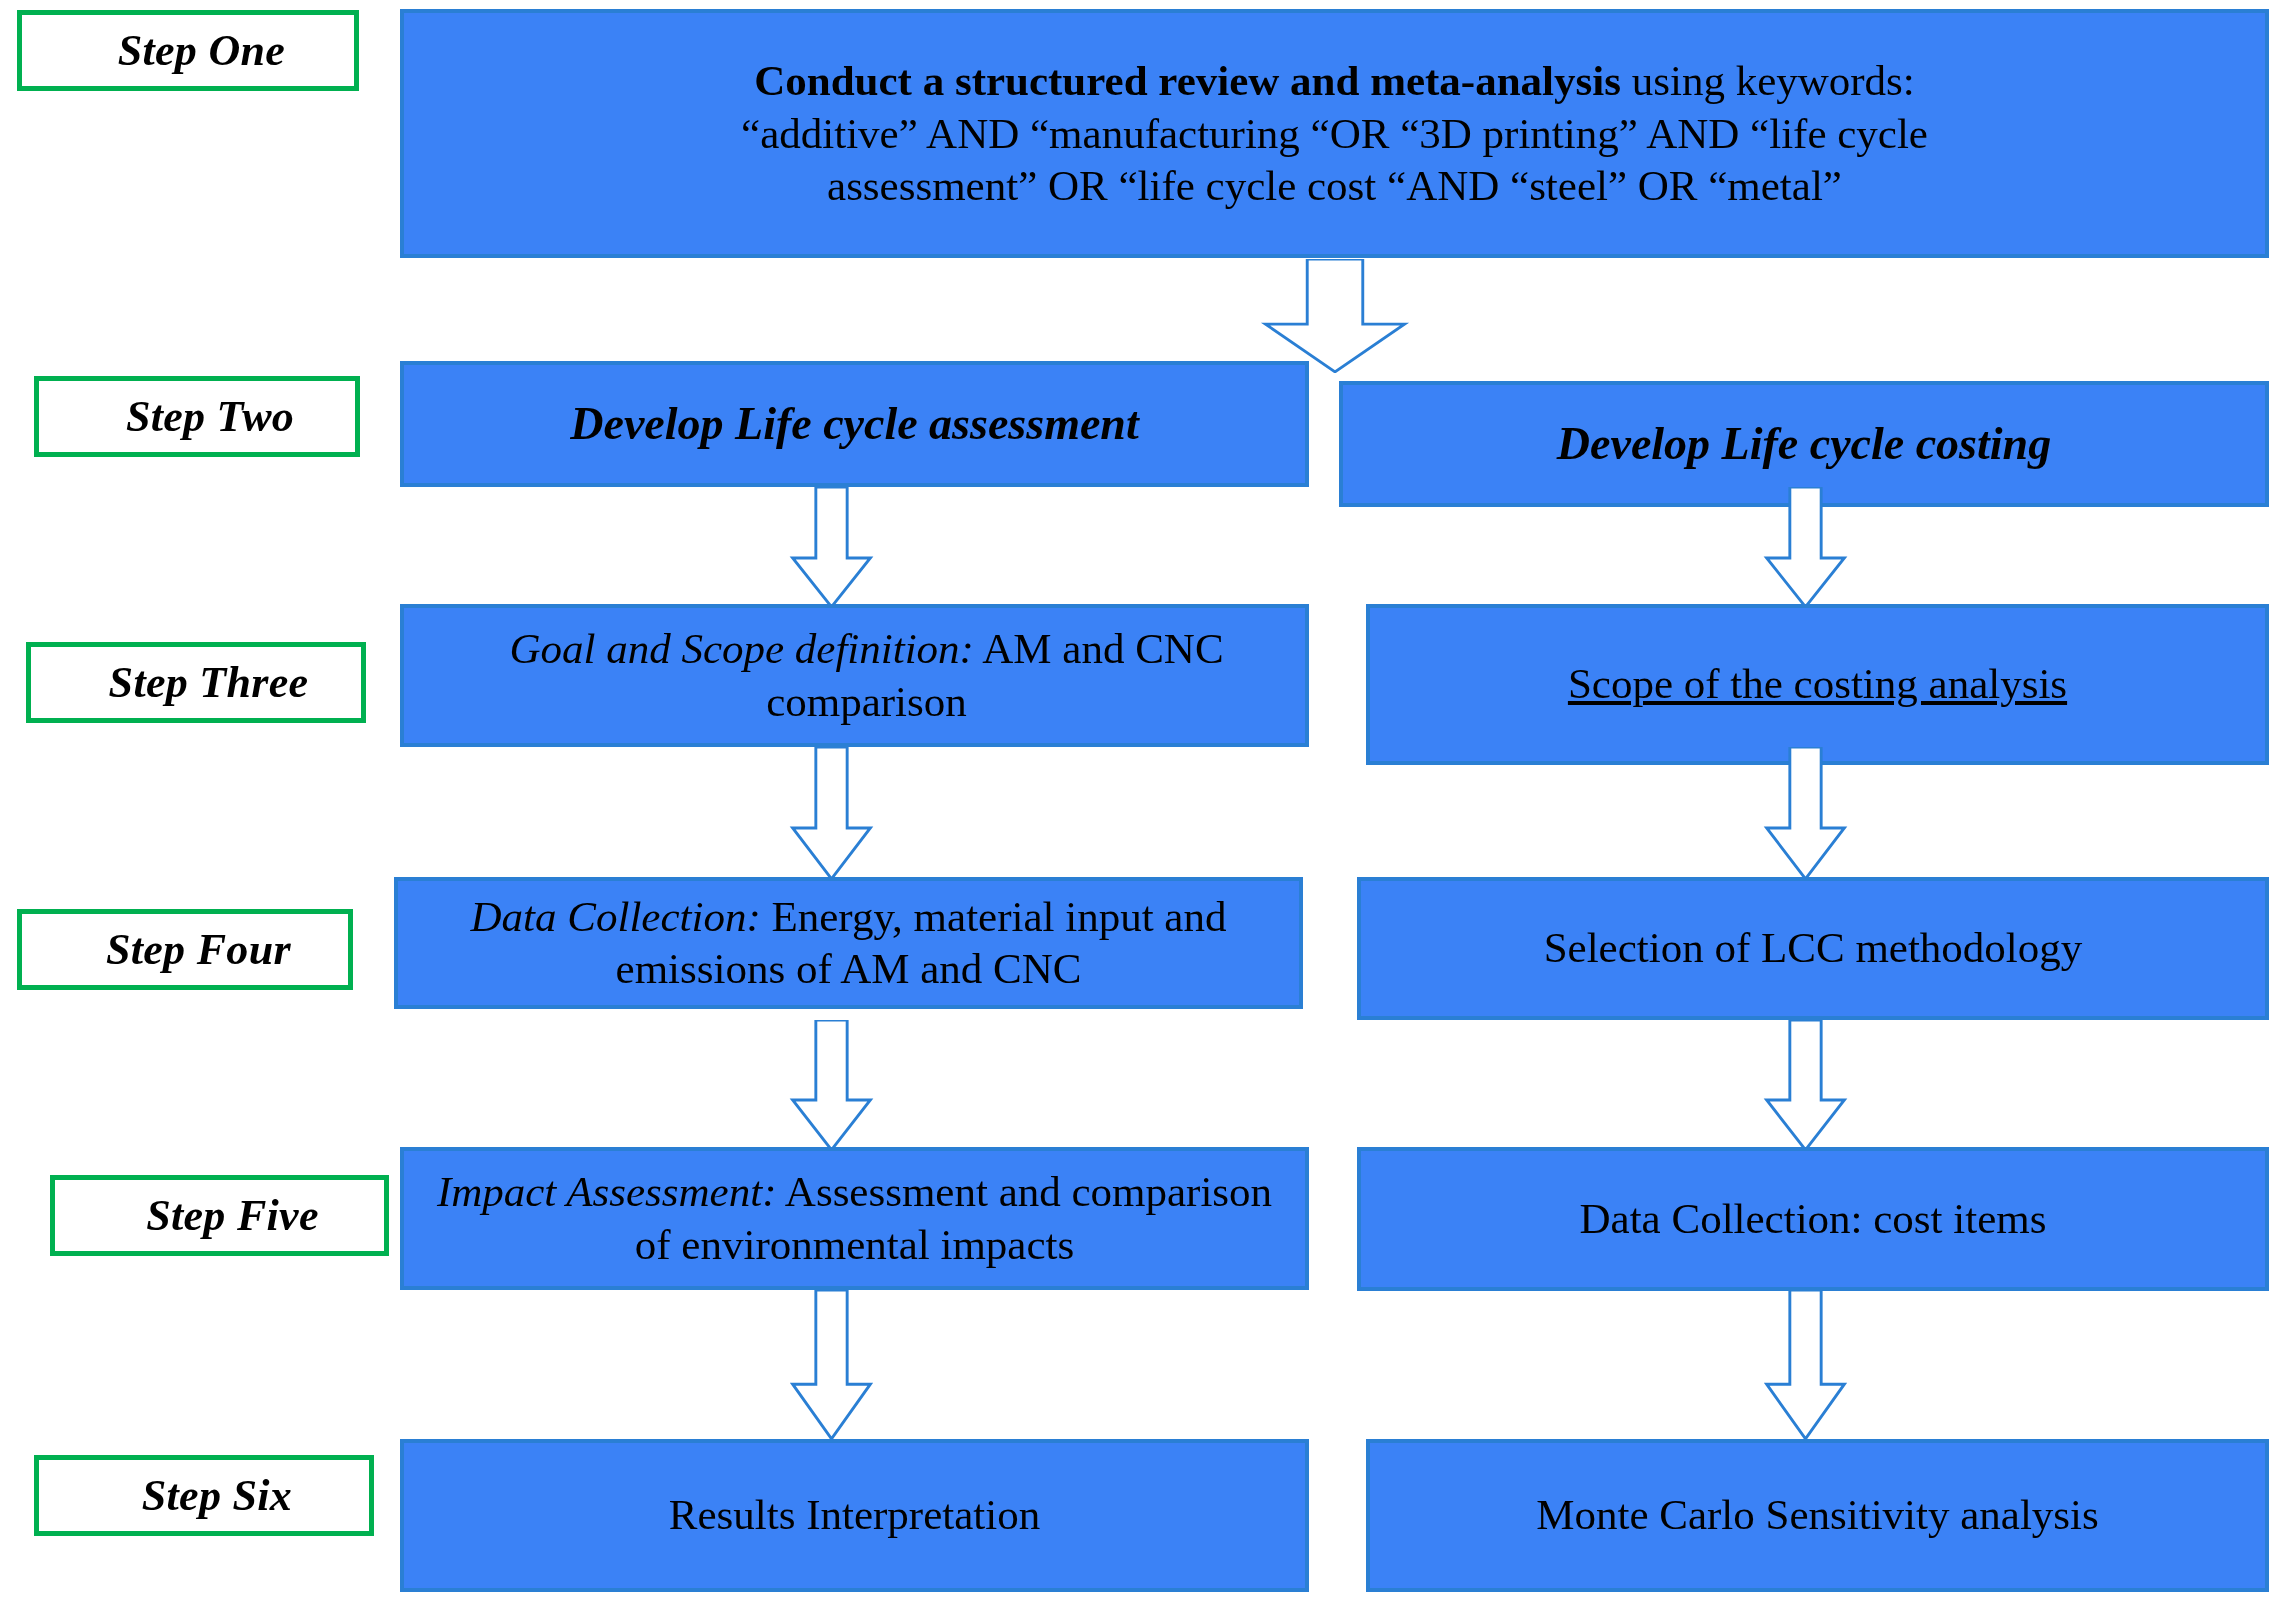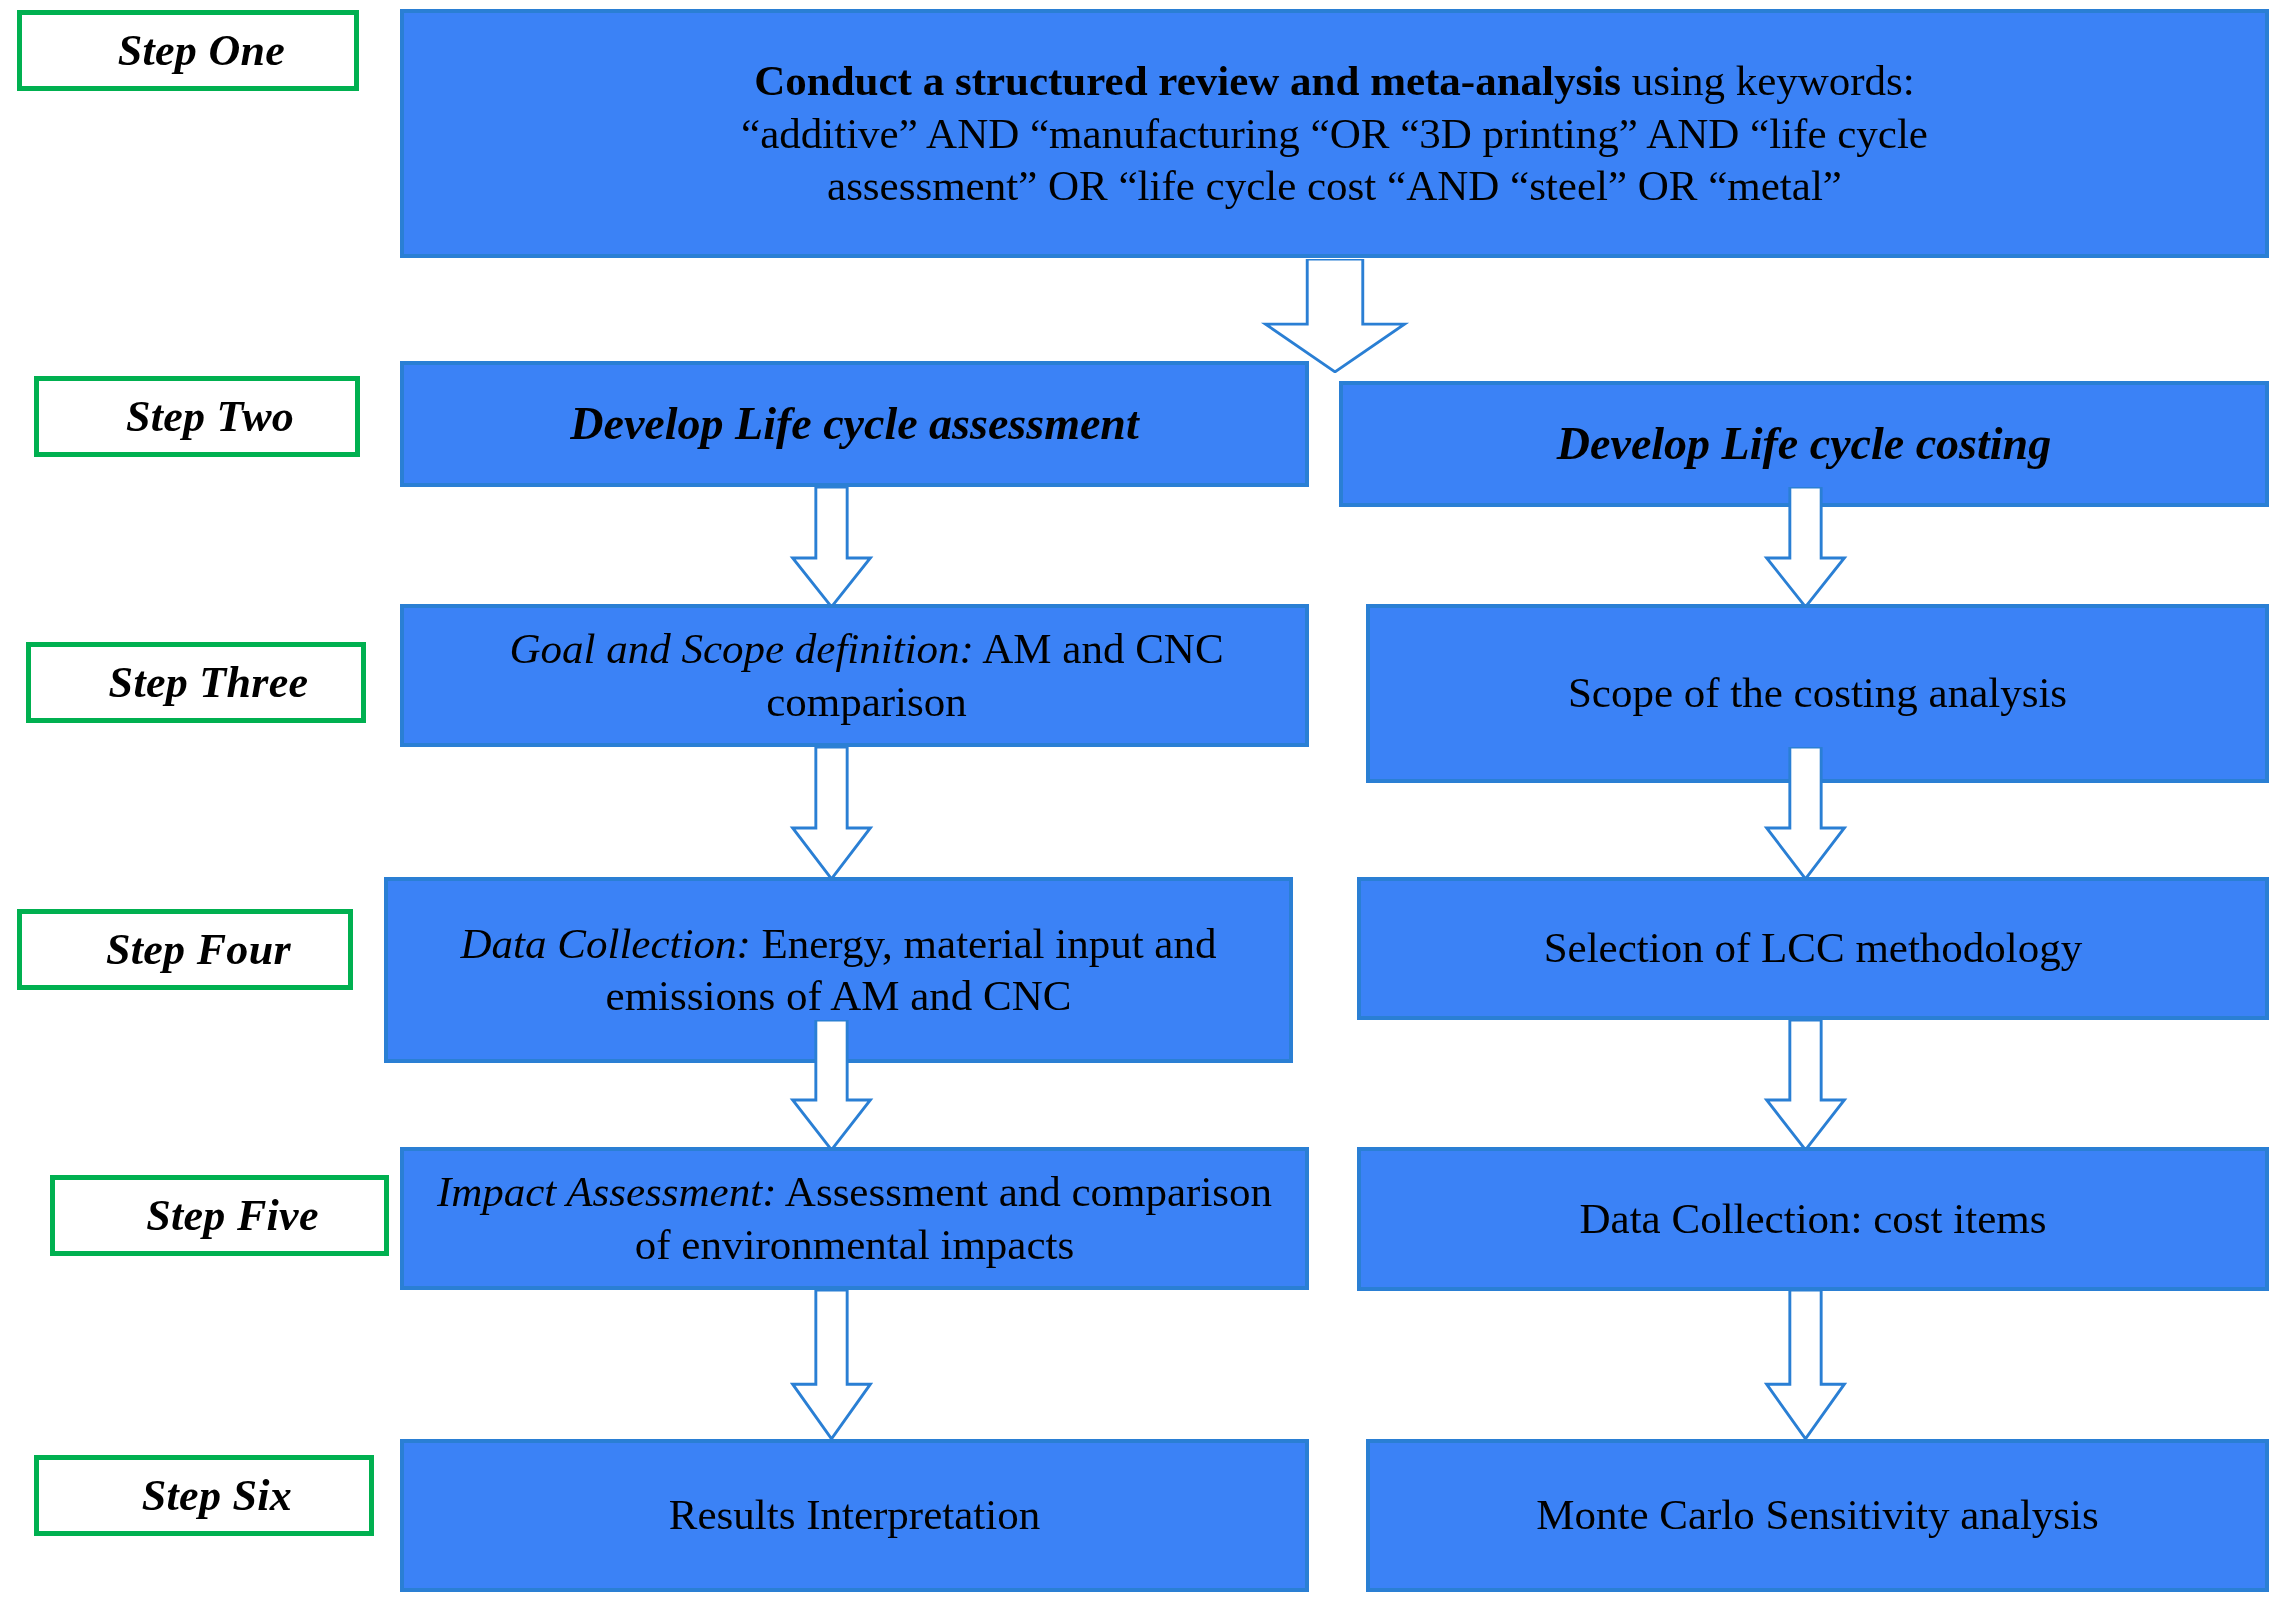--- a/index.html
+++ b/index.html
@@ -139,37 +139,37 @@
       <polygon points="48,0 102,0 102,122 142,122 75,206 8,122 48,122"></polygon>
     </svg>
   </div>
 
   <div class="node" style="left:400px; top:604px; width:909px; height:143px;padding-left:40px;">
     <div class="txt t-body">
       <i>Goal and Scope definition:</i><span> AM and CNC comparison</span>
     </div>
   </div>
 
-  <div class="node" style="left:1366px; top:604px; width:903px; height:179px;">
+  <div class="node" style="left:1366px; top:604px; width:903px; height:161px;text-decoration:underline;">
     <div class="txt t-plain">Scope of the costing analysis</div>
   </div>
 
   <div class="arrow" style="left:788px; top:747px; width:87px; height:133px;">
     <svg viewBox="0 0 150 230" preserveAspectRatio="none">
       <polygon points="48,0 102,0 102,140 142,140 75,228 8,140 48,140"></polygon>
     </svg>
   </div>
 
   <div class="arrow" style="left:1762px; top:747px; width:87px; height:133px;">
     <svg viewBox="0 0 150 230" preserveAspectRatio="none">
       <polygon points="48,0 102,0 102,140 142,140 75,228 8,140 48,140"></polygon>
     </svg>
   </div>
 
-  <div class="node" style="left:384px; top:877px; width:909px; height:186px;">
+  <div class="node" style="left:394px; top:877px; width:909px; height:132px;">
     <div class="txt t-body">
       <i>Data Collection:</i><span> Energy, material input and emissions of AM and CNC</span>
     </div>
   </div>
 
   <div class="node" style="left:1357px; top:877px; width:912px; height:143px;">
     <div class="txt t-plain">Selection  of LCC methodology</div>
   </div>
 
   <div class="arrow" style="left:788px; top:1020px; width:87px; height:131px;">

